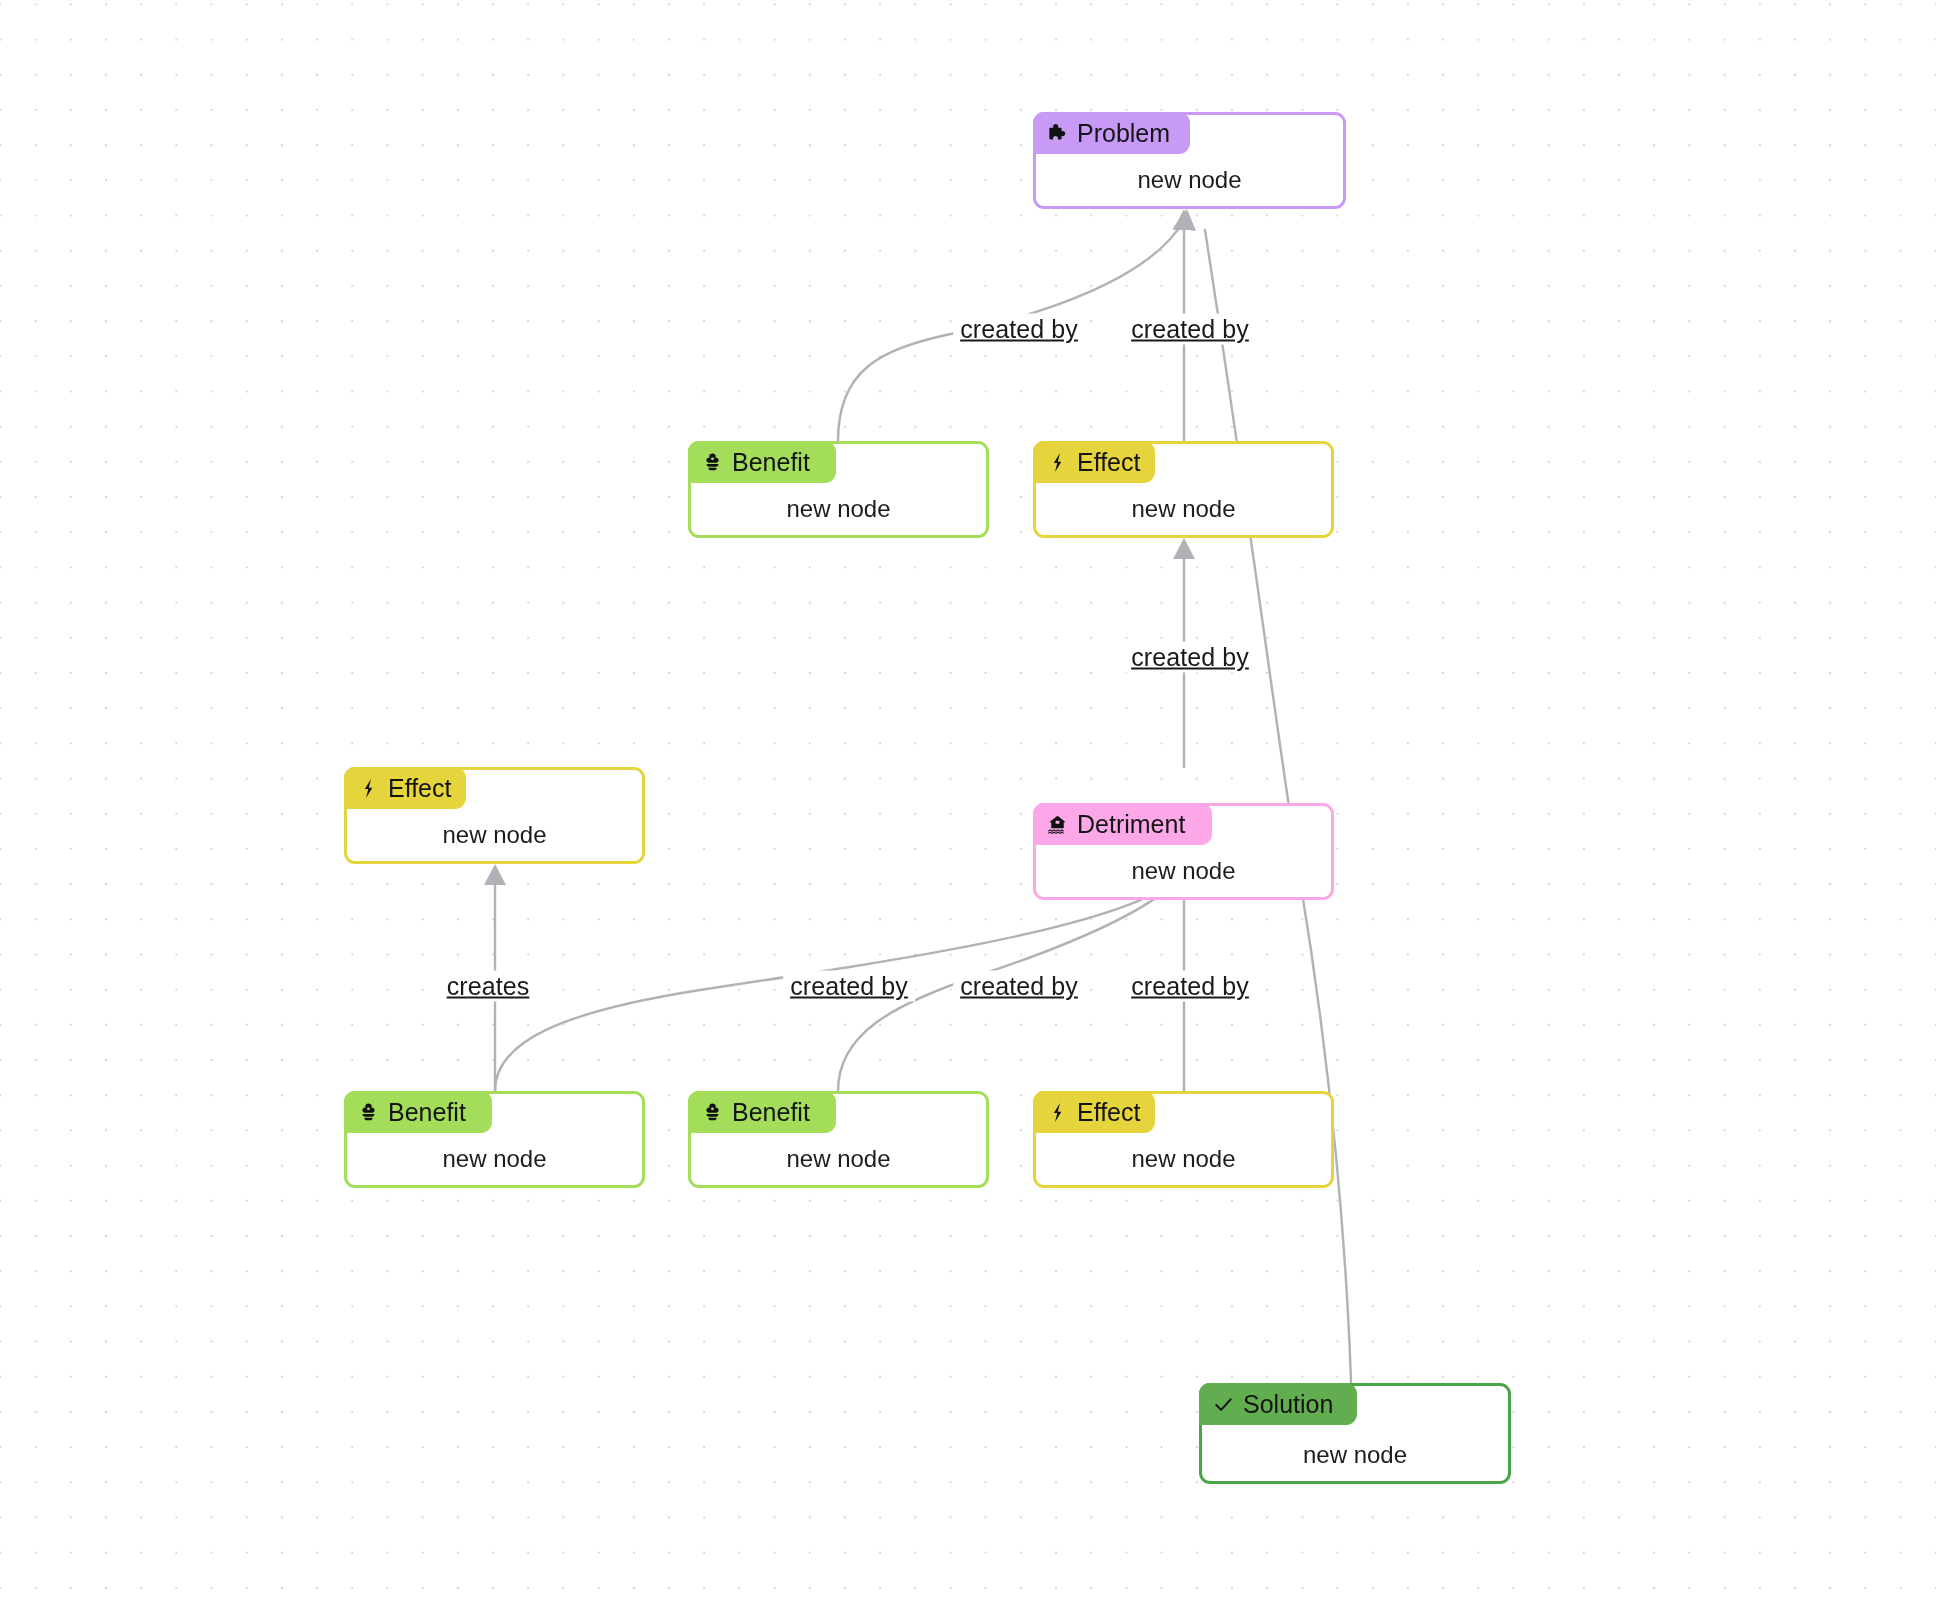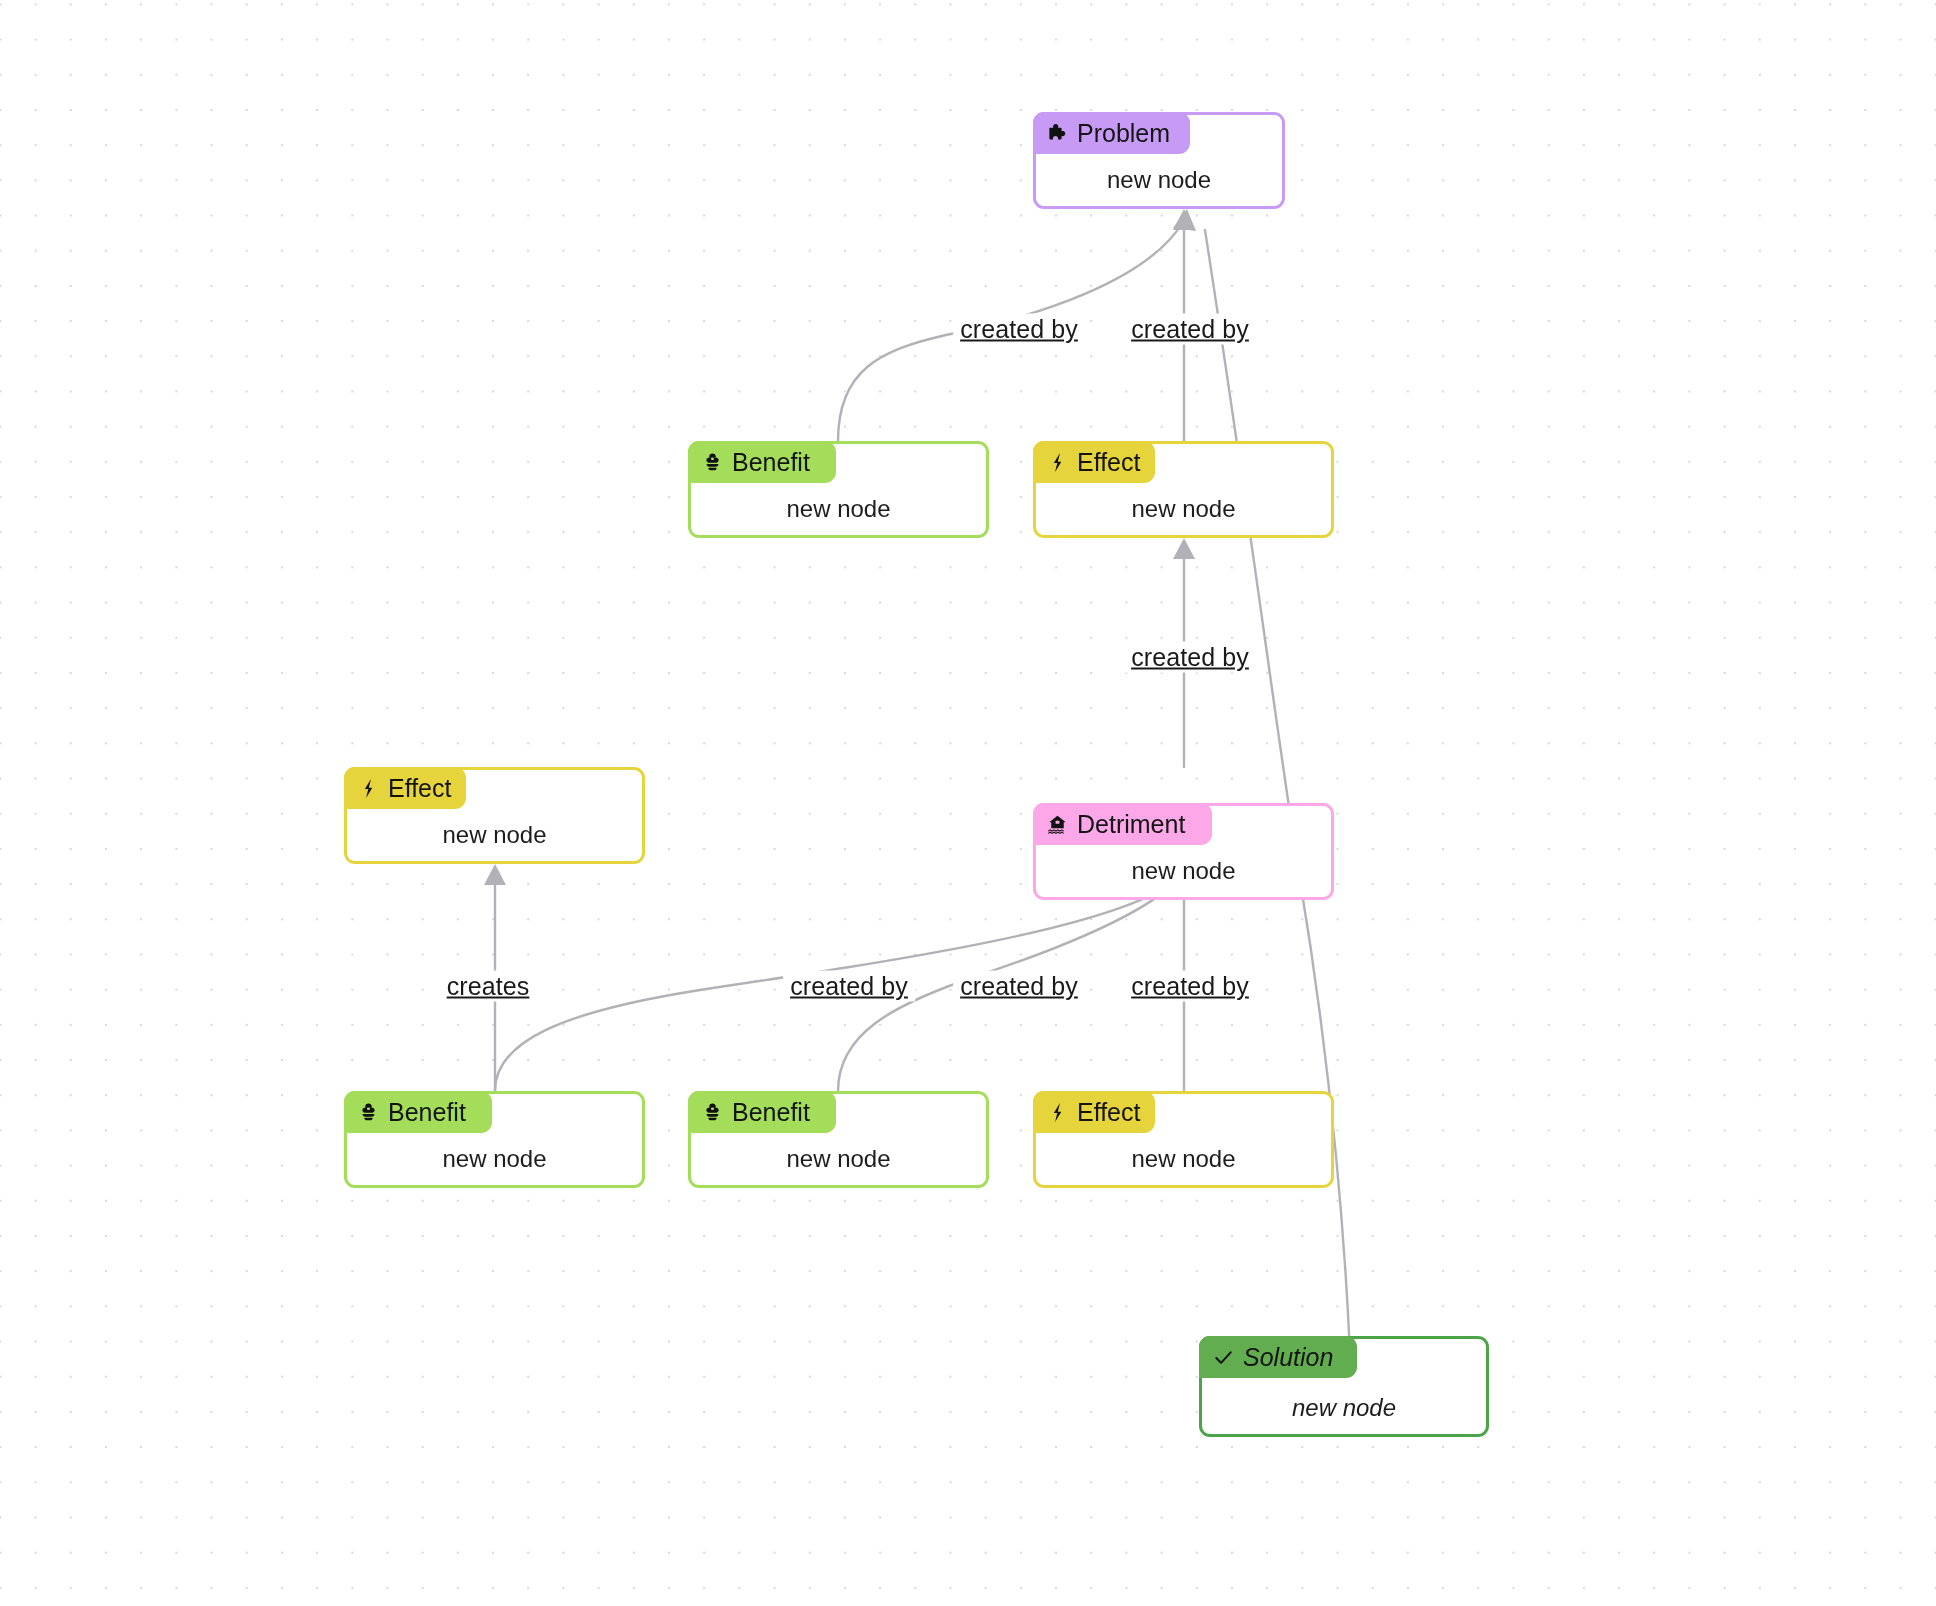--- a/index.html
+++ b/index.html
@@ -132,21 +132,21 @@
     <g>
       <path class="edge-path" d="M 1184 1091 L 1184 881"></path>
       <polygon class="edge-arrow" points="1184,864 1195,885 1173,885"></polygon>
     </g>
 
     <g>
       <path class="edge-path" d="M 1352 1414 C 1348 1250 1330 1060 1300 880 C 1275 720 1250 520 1205 230"></path>
     </g>
   </svg>
 
-  <div class="node" style="left:1033px; top:112px; width:252px; height:97px; border-color:#c79bf5;padding-left:28px;">
+  <div class="node" style="left:1033px; top:112px; width:313px; height:97px; border-color:#c79bf5;padding-left:28px;">
     <div class="node-badge" style="width:157px; background:#c79bf5;">
       <span class="badge-icon">
         <svg viewBox="0 0 24 24" width="23" height="23">
           <path fill="#111" d="M10.2 2.2c1.5 0 2.7 1.1 2.7 2.5 0 .5-.2.9-.4 1.3h2.9c.5 0 .9.4.9.9v2.9c.4-.2.8-.4 1.3-.4 1.4 0 2.5 1.2 2.5 2.7s-1.1 2.7-2.5 2.7c-.5 0-.9-.2-1.3-.4v2.9c0 .5-.4.9-.9.9h-3.1c.2-.4.3-.8.3-1.2 0-1.4-1.2-2.5-2.7-2.5S7.2 15.6 7.2 17c0 .4.1.8.3 1.2H4.4c-.5 0-.9-.4-.9-.9V6.9c0-.5.4-.9.9-.9h3.4c-.2-.4-.4-.8-.4-1.3 0-1.4 1.2-2.5 2.8-2.5z"></path>
         </svg>
       </span>
       <span>Problem</span>
     </div>
     <div class="node-label">new node</div>
   </div>
@@ -230,21 +230,21 @@
       <span class="badge-icon">
         <svg viewBox="0 0 24 24" width="23" height="23">
           <path fill="#111" d="M14.6 2.2 8.2 12.4h3.6l-2.4 9.4 6.6-10.6h-3.7z"></path>
         </svg>
       </span>
       <span>Effect</span>
     </div>
     <div class="node-label">new node</div>
   </div>
 
-  <div class="node" style="left:1199px; top:1336px; width:290px; height:101px; border-color:#4ba447;font-style:italic;">
+  <div class="node" style="left:1199px; top:1383px; width:312px; height:101px; border-color:#4ba447;">
     <div class="node-badge" style="width:158px; background:#62ad4f;">
       <span class="badge-icon">
         <svg viewBox="0 0 24 24" width="23" height="23">
           <path fill="none" stroke="#111" stroke-width="2.1" stroke-linecap="round" stroke-linejoin="round" d="M4.5 12.6l5 5 10-11"></path>
         </svg>
       </span>
       <span>Solution</span>
     </div>
     <div class="node-label">new node</div>
   </div>

